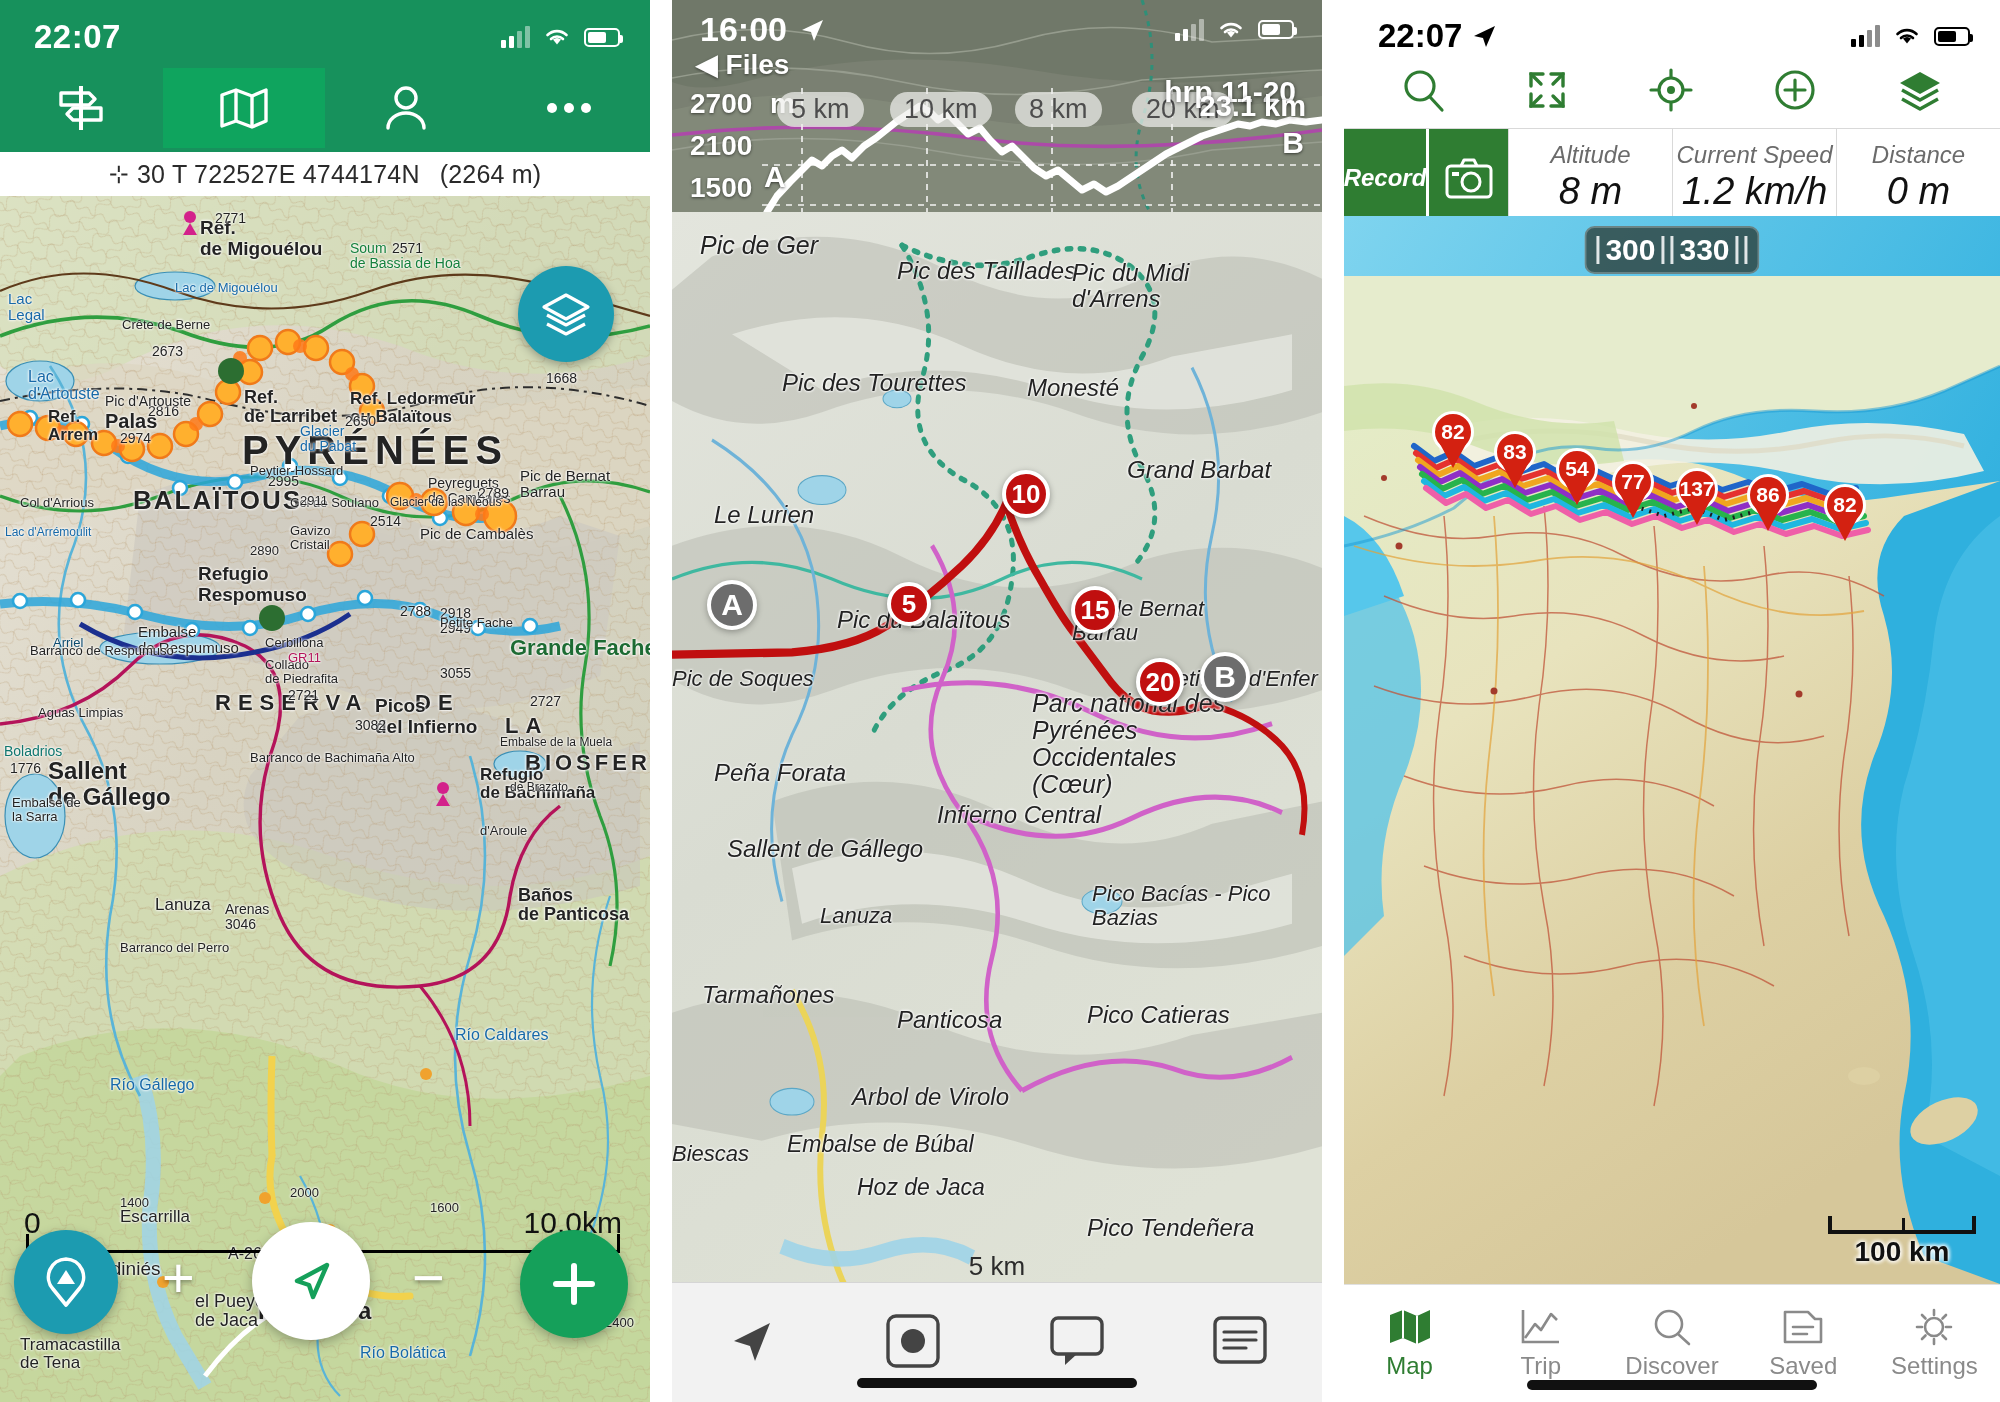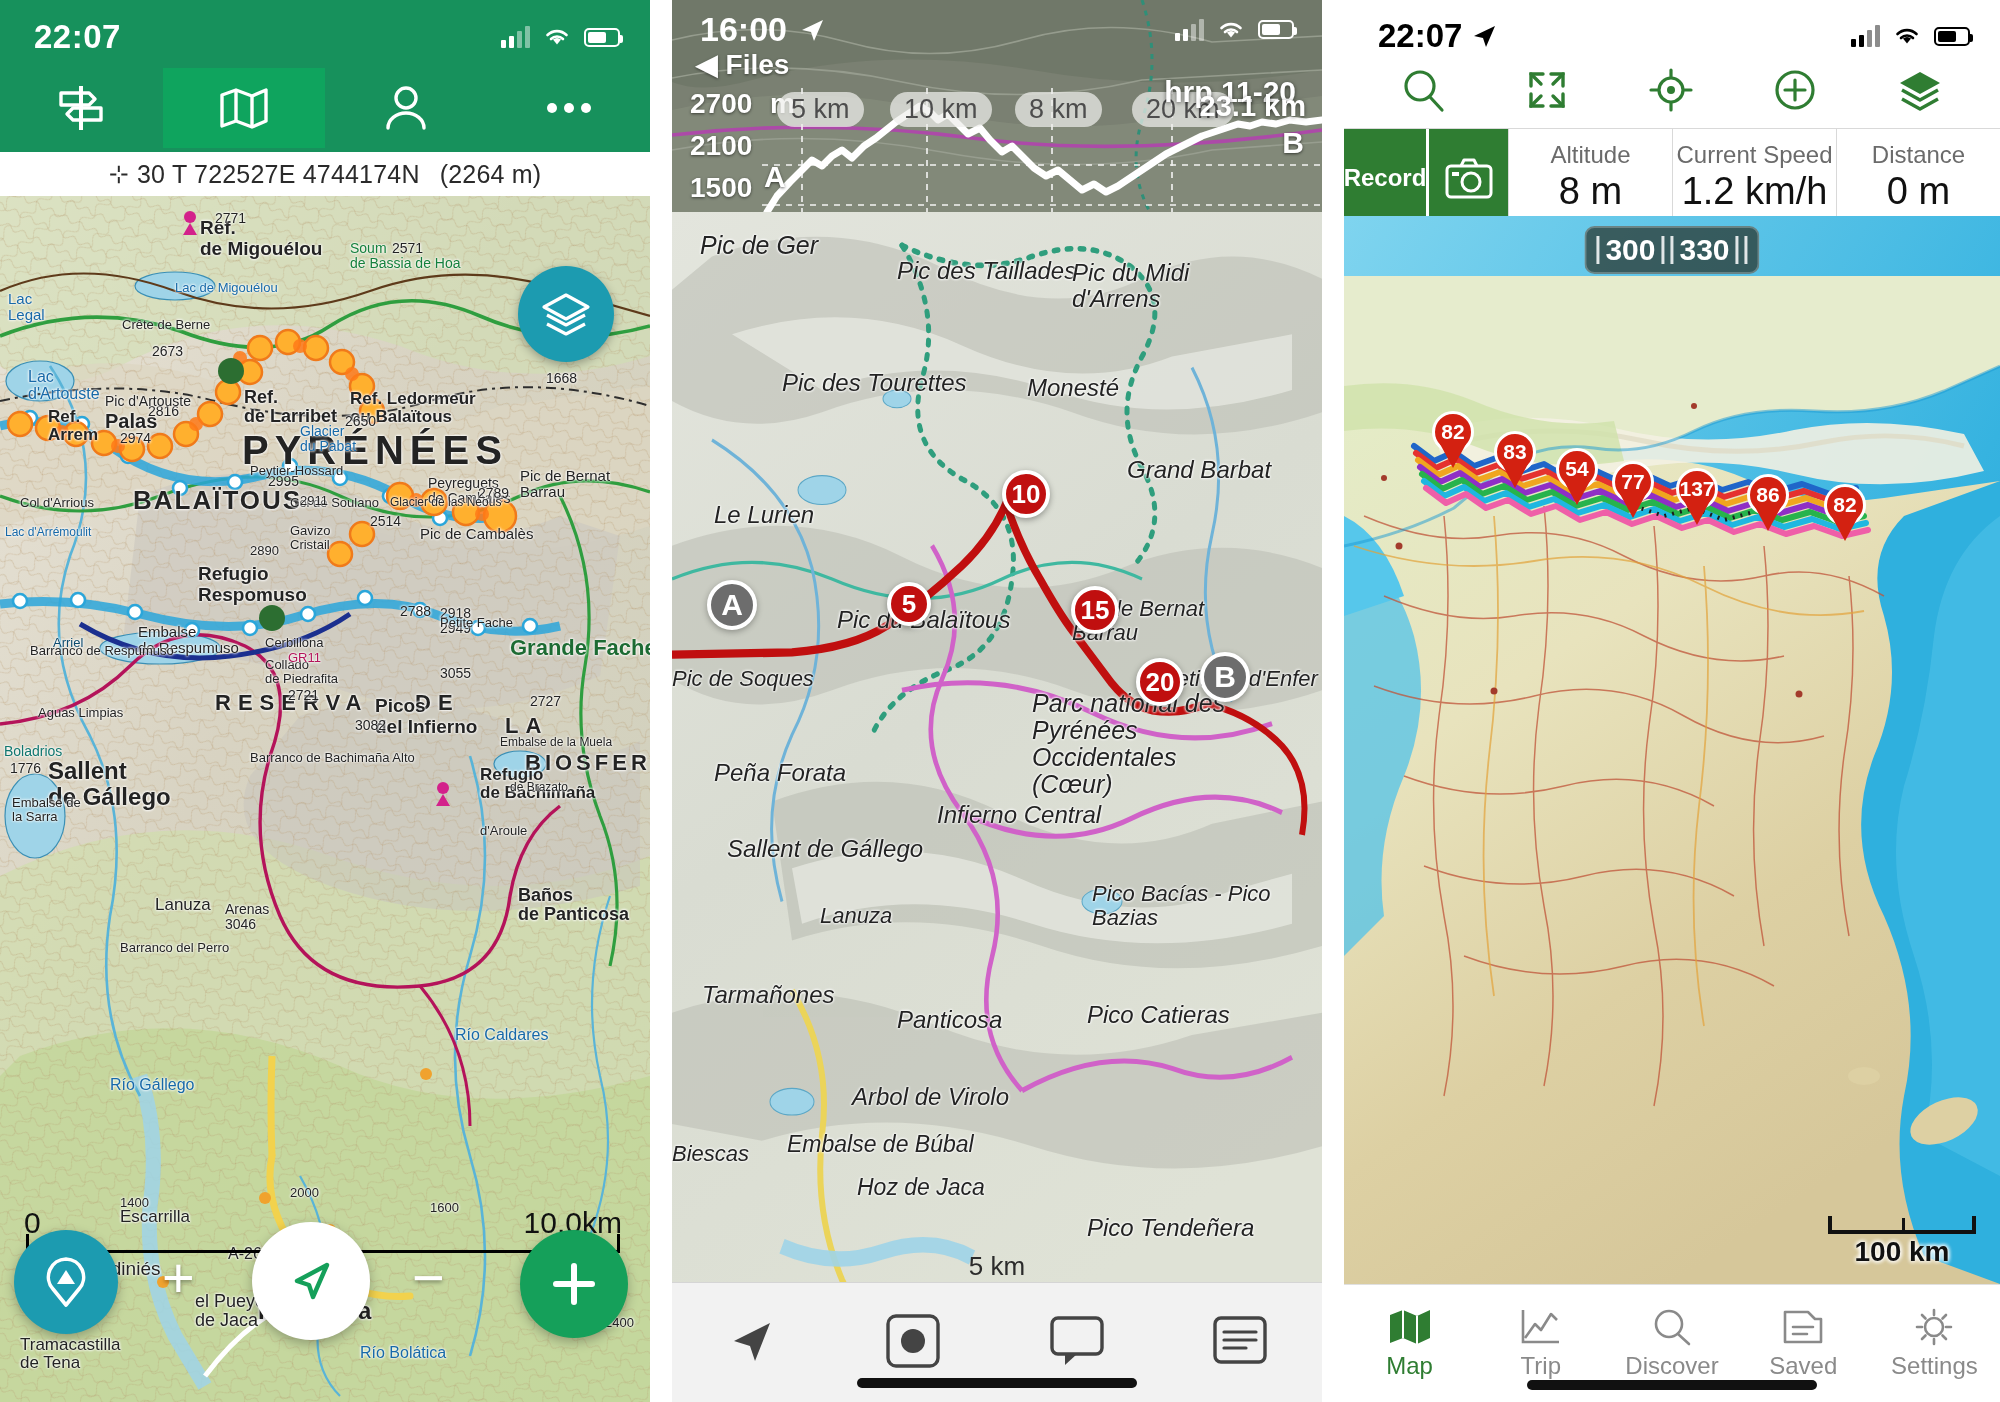--- a/index.html
+++ b/index.html
@@ -93,21 +93,21 @@
 
   
   .panel3 { width:656px; height:1402px; position:relative; overflow:hidden; background:#fff; flex:0 0 656px;}
   .p3-status { display:flex; align-items:center; justify-content:space-between;
       padding:16px 30px 0 34px; color:#000; height:56px;}
   .p3-time { font-size:33px; font-weight:bold; display:flex; align-items:center; gap:9px;}
   .p3-status-right{display:flex;align-items:center;gap:13px;}
   .sig-bars.dark i{background:#000;} .batt.dark{border-color:#000;} .batt.dark i{background:#000;}
   .batt.dark::after{background:#000;}
   .p3-icons { display:flex; align-items:center; justify-content:space-around; height:72px; padding:0 16px;}
-  .p3-stats { display:flex; height:99px; border-top:1px solid #d9d9d9; border-bottom:1px solid #d9d9d9;}
+  .p3-stats { display:flex; height:99px; border-top:1px solid #d9d9d9; border-bottom:1px solid #d9d9d9;font-style:italic;}
   .rec-btn { width:82px; background:#2f7d32; color:#fff; display:flex;align-items:center;justify-content:center;
       font-size:24px; font-weight:bold; }
   .cam-btn { width:82px; background:#2f7d32; display:flex;align-items:center;justify-content:center;
       border-left:3px solid #fff; }
   .stat { flex:1; display:flex;flex-direction:column;align-items:center;justify-content:center;
       border-left:1px solid #d9d9d9; }
   .stat .k { font-size:24px; color:#6b6b6b; line-height:1.1; }
   .stat .v { font-size:38px; color:#111; font-weight:400; margin-top:2px;}
   .p3-map { position:absolute; top:216px; left:0; right:0; bottom:118px; overflow:hidden; }
   .compass { position:absolute; top:10px; left:50%; transform:translateX(-50%);

